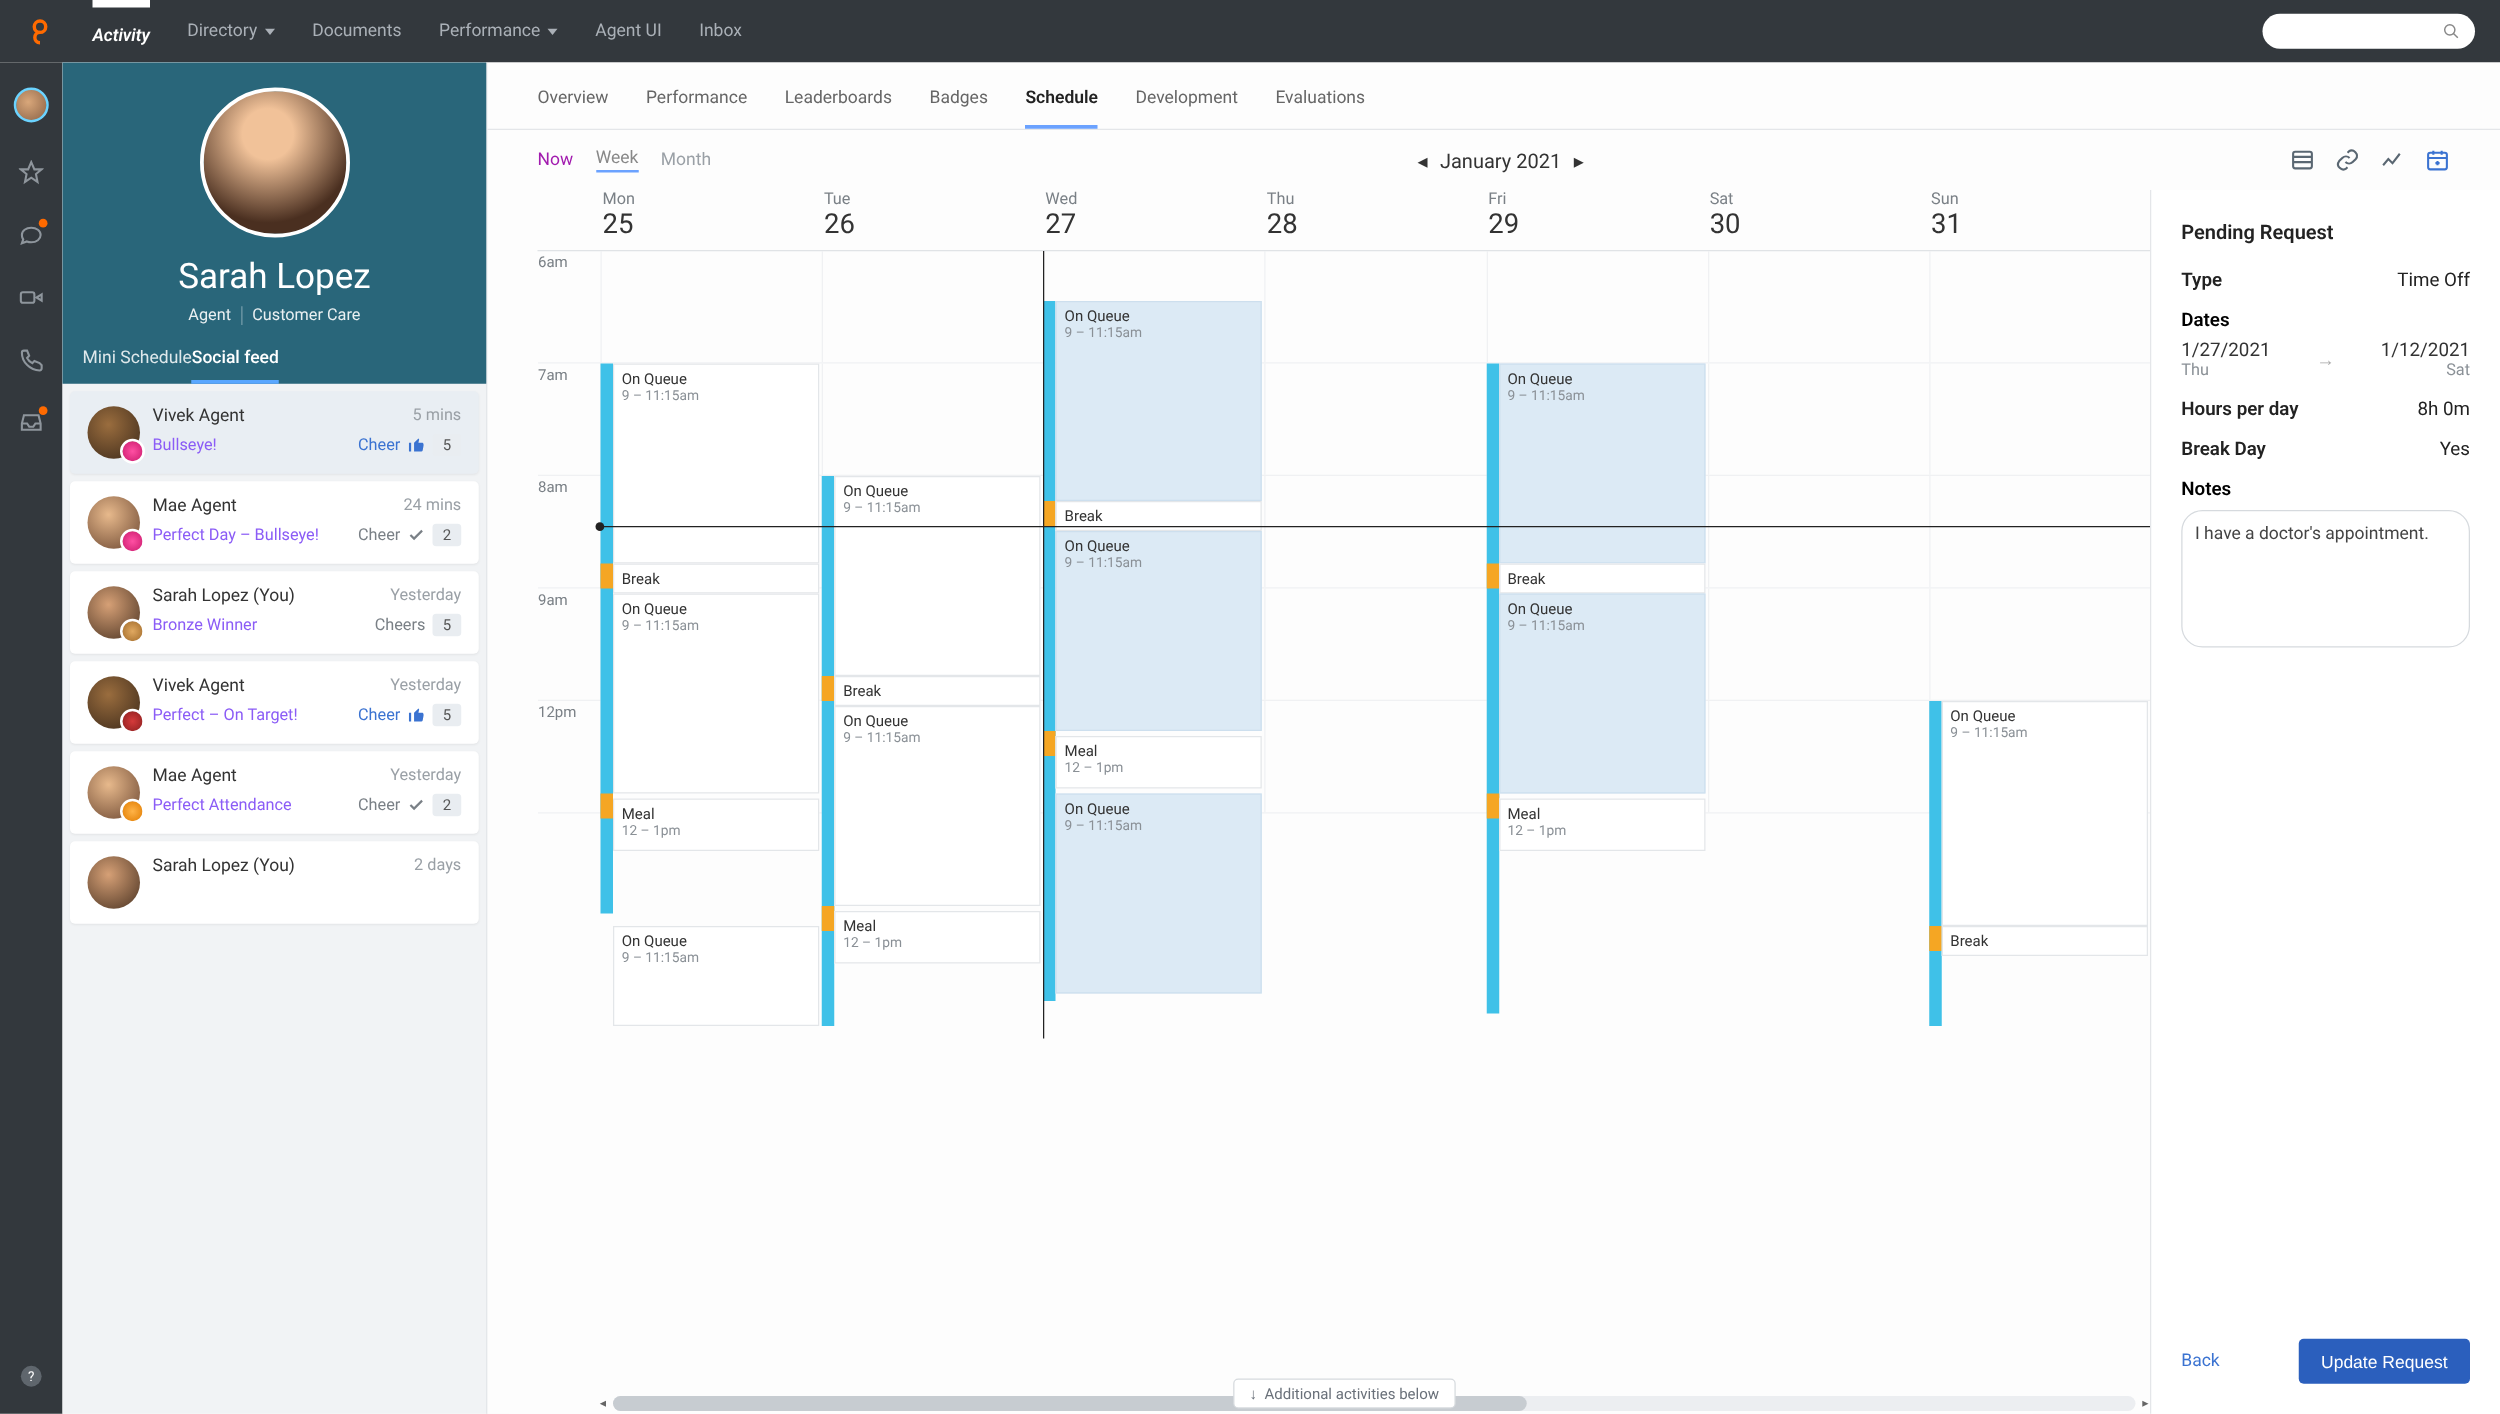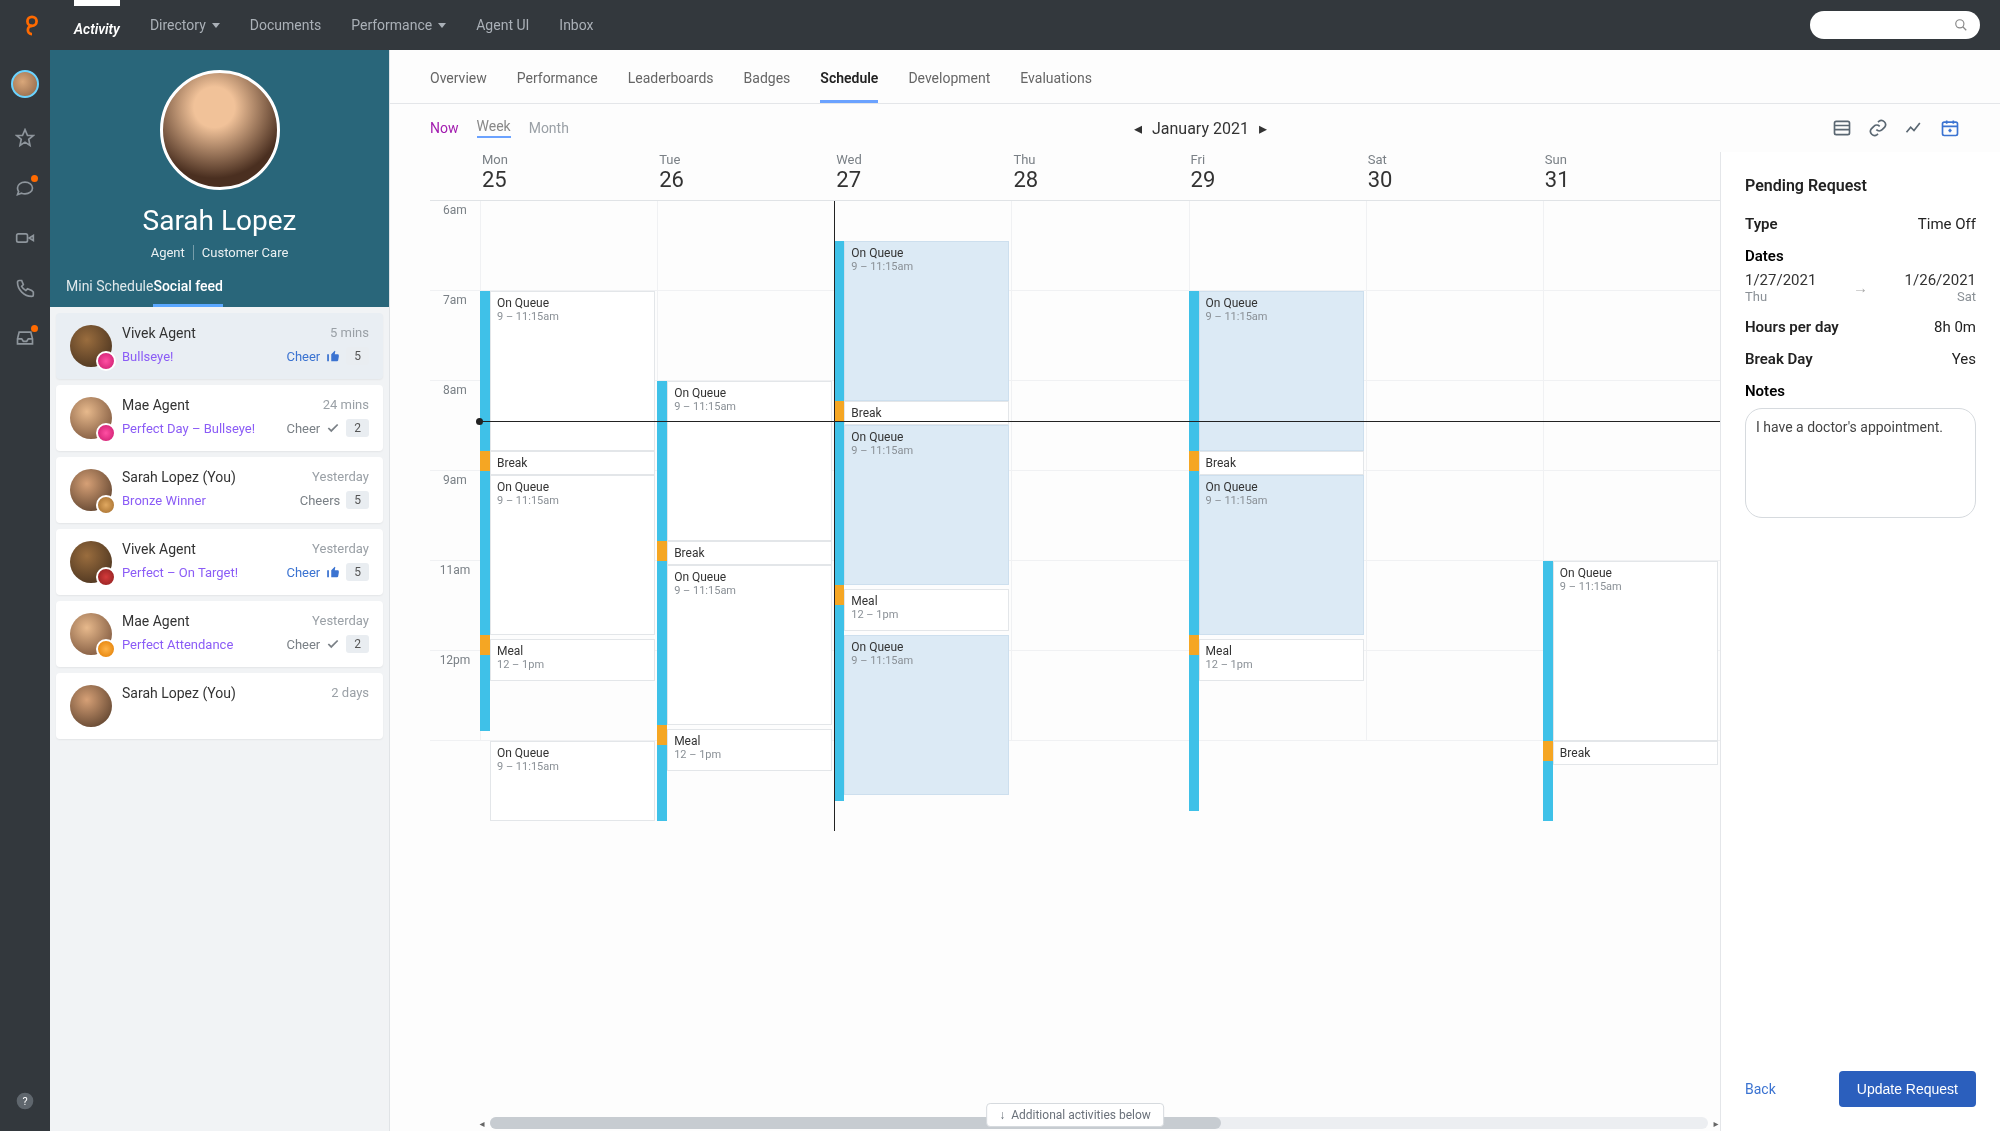--- a/index.html
+++ b/index.html
@@ -79,21 +79,21 @@
 .cal-body { flex:1; display:flex; min-height:0; }
 .cal-grid { flex:1; display:flex; flex-direction:column; min-width:0; position:relative; padding-left:40px;}
 .day-head { display:grid; grid-template-columns: 50px repeat(7, 1fr); padding-left:0px; border-bottom:1px solid #e0e3e6; padding-bottom:8px;}
 .day-head .dh { text-align:left; padding-left:2px;}
 .day-head .dh .dn { font-size:13px; color:#7a8086; }
 .day-head .dh .dm { font-size:22px; color:#333; }
 .day-head .gutter{}
 .scroll-cal { flex:1; overflow:auto; position:relative; }
 .hours { position:relative; }
 .hour-row { display:grid; grid-template-columns: 50px repeat(7,1fr); height:90px; border-bottom:1px solid #f0f1f3; }
-.hour-row .hl { font-size:12px; color:#7a8086; padding-top:2px; text-align:center;}
+.hour-row .hl { font-size:12px; color:#7a8086; padding-top:2px; text-align:left;}
 .hour-row .cell { border-left:1px solid #f0f1f3; position:relative; }
 .nowline { position:absolute; left:50px; right:0; height:1px; background:#222; z-index:5;}
 .nowline::before{content:'';position:absolute;left:-4px;top:-3px;width:7px;height:7px;background:#222;border-radius:50%;}
 .vline { position:absolute; top:0; width:1px; background:#222; z-index:4;}
 .vline::before{content:'';position:absolute;left:-3px;top:-3px;width:7px;height:7px;background:#222;border-radius:50%;}
 
 .evcol { position:absolute; top:0; bottom:0; }
 .evcol .stripe { position:absolute; left:0; width:10px; background:#3fc1e8; }
 .ev { position:absolute; left:10px; right:2px; background:#fff; border:1px solid #e3e6e9; font-size:12px; padding:4px 6px; overflow:hidden; color:#333;}
 .ev.break { background:#fff; }
@@ -421,30 +421,20 @@
                 <div class="hl">9am</div>
                 <div class="cell"></div>
                 <div class="cell"></div>
                 <div class="cell"></div>
                 <div class="cell"></div>
                 <div class="cell"></div>
                 <div class="cell"></div>
                 <div class="cell"></div>
               </div>
               <div class="hour-row">
-                <div class="hl">11am</div>
-                <div class="cell"></div>
-                <div class="cell"></div>
-                <div class="cell"></div>
-                <div class="cell"></div>
-                <div class="cell"></div>
-                <div class="cell"></div>
-                <div class="cell"></div>
-              </div>
-              <div class="hour-row">
                 <div class="hl">12pm</div>
                 <div class="cell"></div>
                 <div class="cell"></div>
                 <div class="cell"></div>
                 <div class="cell"></div>
                 <div class="cell"></div>
                 <div class="cell"></div>
                 <div class="cell"></div>
               </div>
             </div>
@@ -561,21 +551,21 @@
             <span>Time Off</span>
           </div>
         <div class="k" style="font-weight:600;font-size:15px;margin-bottom:6px;">Dates</div>
         <div class="dates">
           <div class="d">
               <div class="dt">1/27/2021</div>
               <div class="dw">Thu</div>
             </div>
           <div class="arrow">→</div>
           <div class="d" style="text-align:right">
-              <div class="dt">1/26/2021</div>
+              <div class="dt">1/12/2021</div>
               <div class="dw">Sat</div>
             </div>
         </div>
         <div class="kv">
             <span class="k">Hours per day</span>
             <span>8h 0m</span>
           </div>
         <div class="kv">
             <span class="k">Break Day</span>
             <span>Yes</span>

